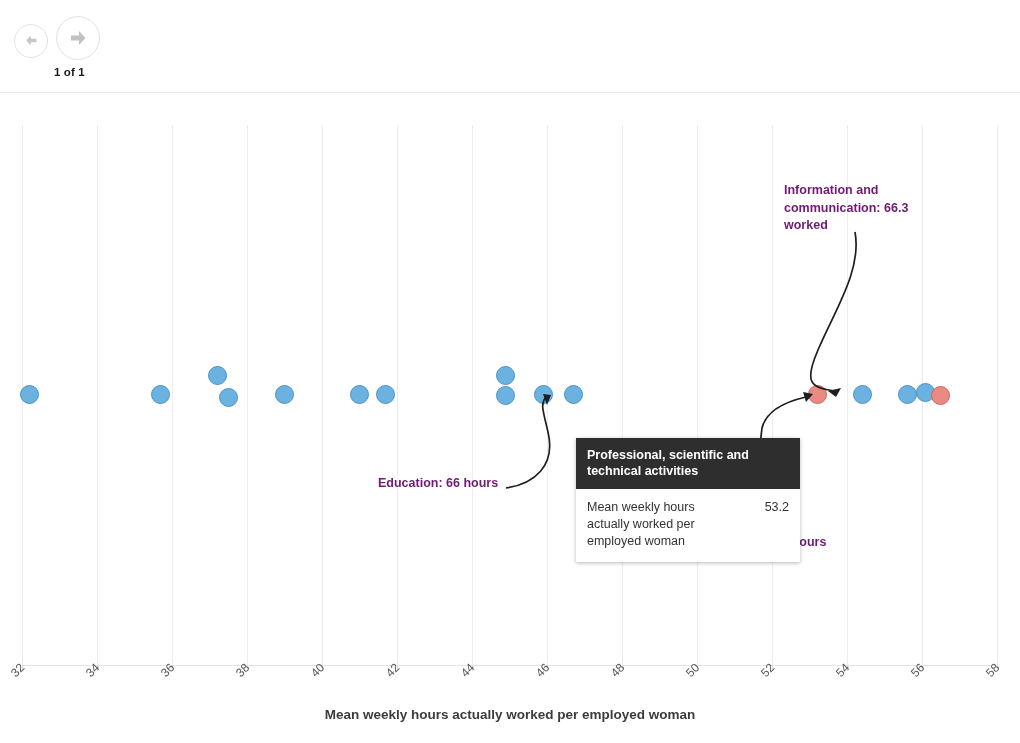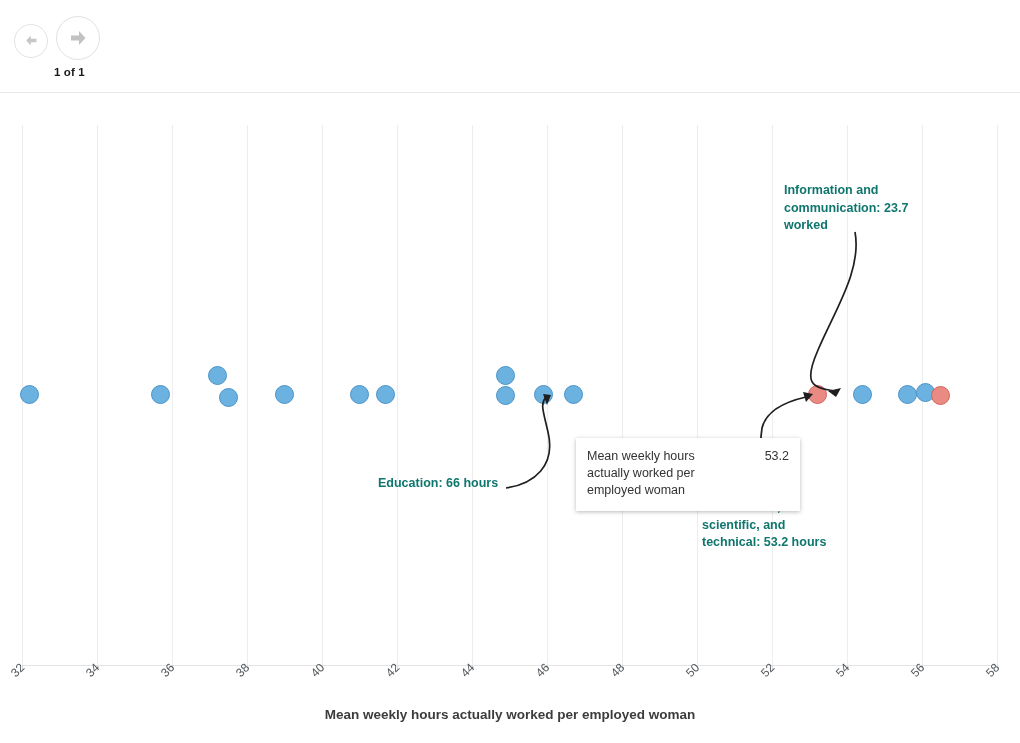--- a/index.html
+++ b/index.html
@@ -64,21 +64,21 @@
   .pt {
     position:absolute; border-radius:50%;
     width:19px; height:19px; margin-left:-9.5px; margin-top:-9.5px;
   }
   .pt-blue { background:#6cb2e0; border:1px solid #4a93c9; }
   .pt-red  { background:#e98b83; border:1px solid #d4635b; }
 
   
   .anno {
     position:absolute;
-    font-size:12.5px; font-weight:bold; color:#0f766e;
+    font-size:12.5px; font-weight:bold; color:#701a75;
     line-height:17.5px;
   }
   .anno-svg { position:absolute; left:0; top:0; width:1020px; height:651px; pointer-events:none; }
 
   
   .tooltip {
     position:absolute; left:576px; top:346px; width:224px;
     background:#ffffff;
     box-shadow:0 1px 4px rgba(0,0,0,0.28);
     font-size:12.5px;
@@ -192,35 +192,36 @@
 
         <path d="M506,396 C534,392 556,374 548,340 C543,318 540,312 546,305" fill="none" stroke="#1f1f1f" stroke-width="1.7"></path>
         <polygon points="543,302 551,303 547,313" fill="#1f1f1f"></polygon>
 
         <path d="M772,412 C768,392 757,368 762,336 C766,320 784,310 806,305" fill="none" stroke="#1f1f1f" stroke-width="1.7"></path>
         <polygon points="813,302 803,300 806,310" fill="#1f1f1f"></polygon>
       </svg>
 
       <div class="anno" style="left:784px; top:90px; width:140px;">
         <div>Information and</div>
-        <div>communication: 23.7</div>
+        <div>communication: 66.3</div>
         <div>worked</div>
       </div>
 
       <div class="anno" style="left:378px; top:383px; width:200px;">
         <div>Education: 66 hours</div>
       </div>
 
       <div class="anno" style="left:702px; top:407px; width:150px;">
         <div>Professional,</div>
         <div>scientific, and</div>
         <div>technical: 53.2 hours</div>
       </div>
 
       <div class="tooltip">
+        <div class="tt-head">Professional, scientific and technical activities</div>
         <div class="tt-body">
           <div class="tt-label">Mean weekly hours actually worked per employed woman</div>
           <div class="tt-value">53.2</div>
         </div>
       </div>
 
       <div class="axis-title">Mean weekly hours actually worked per employed woman</div>
     </div>
   </div>
 </div>

